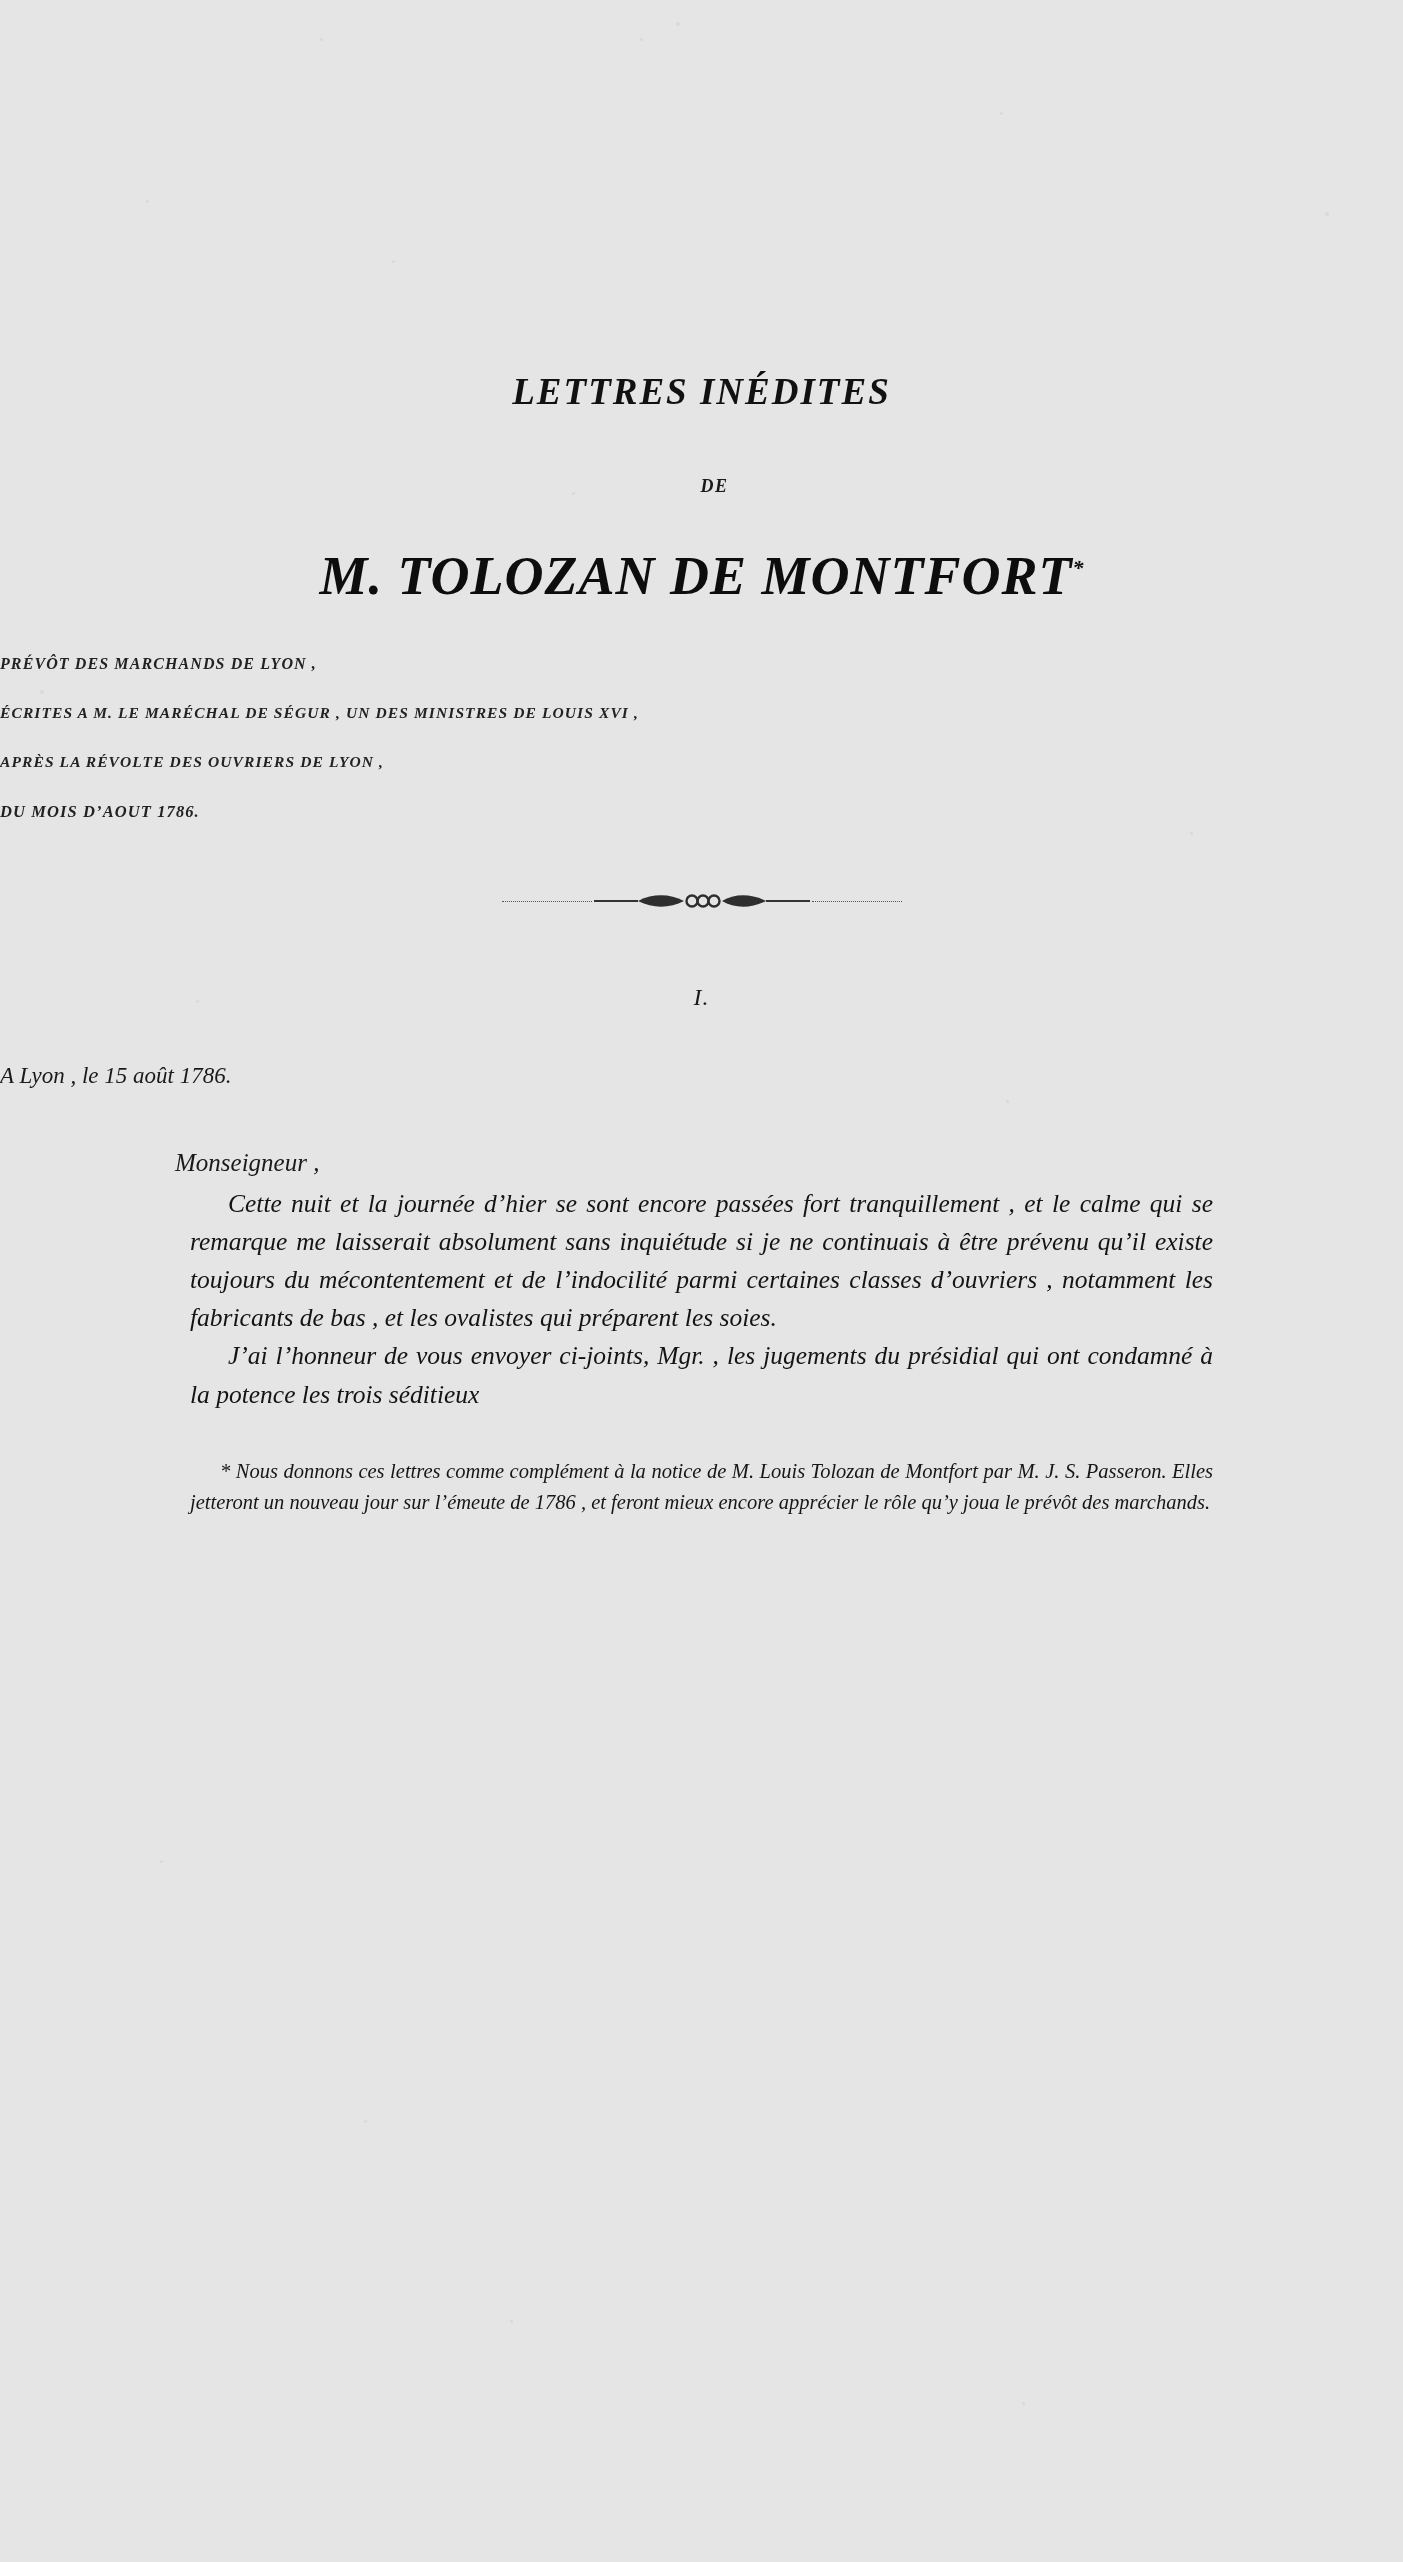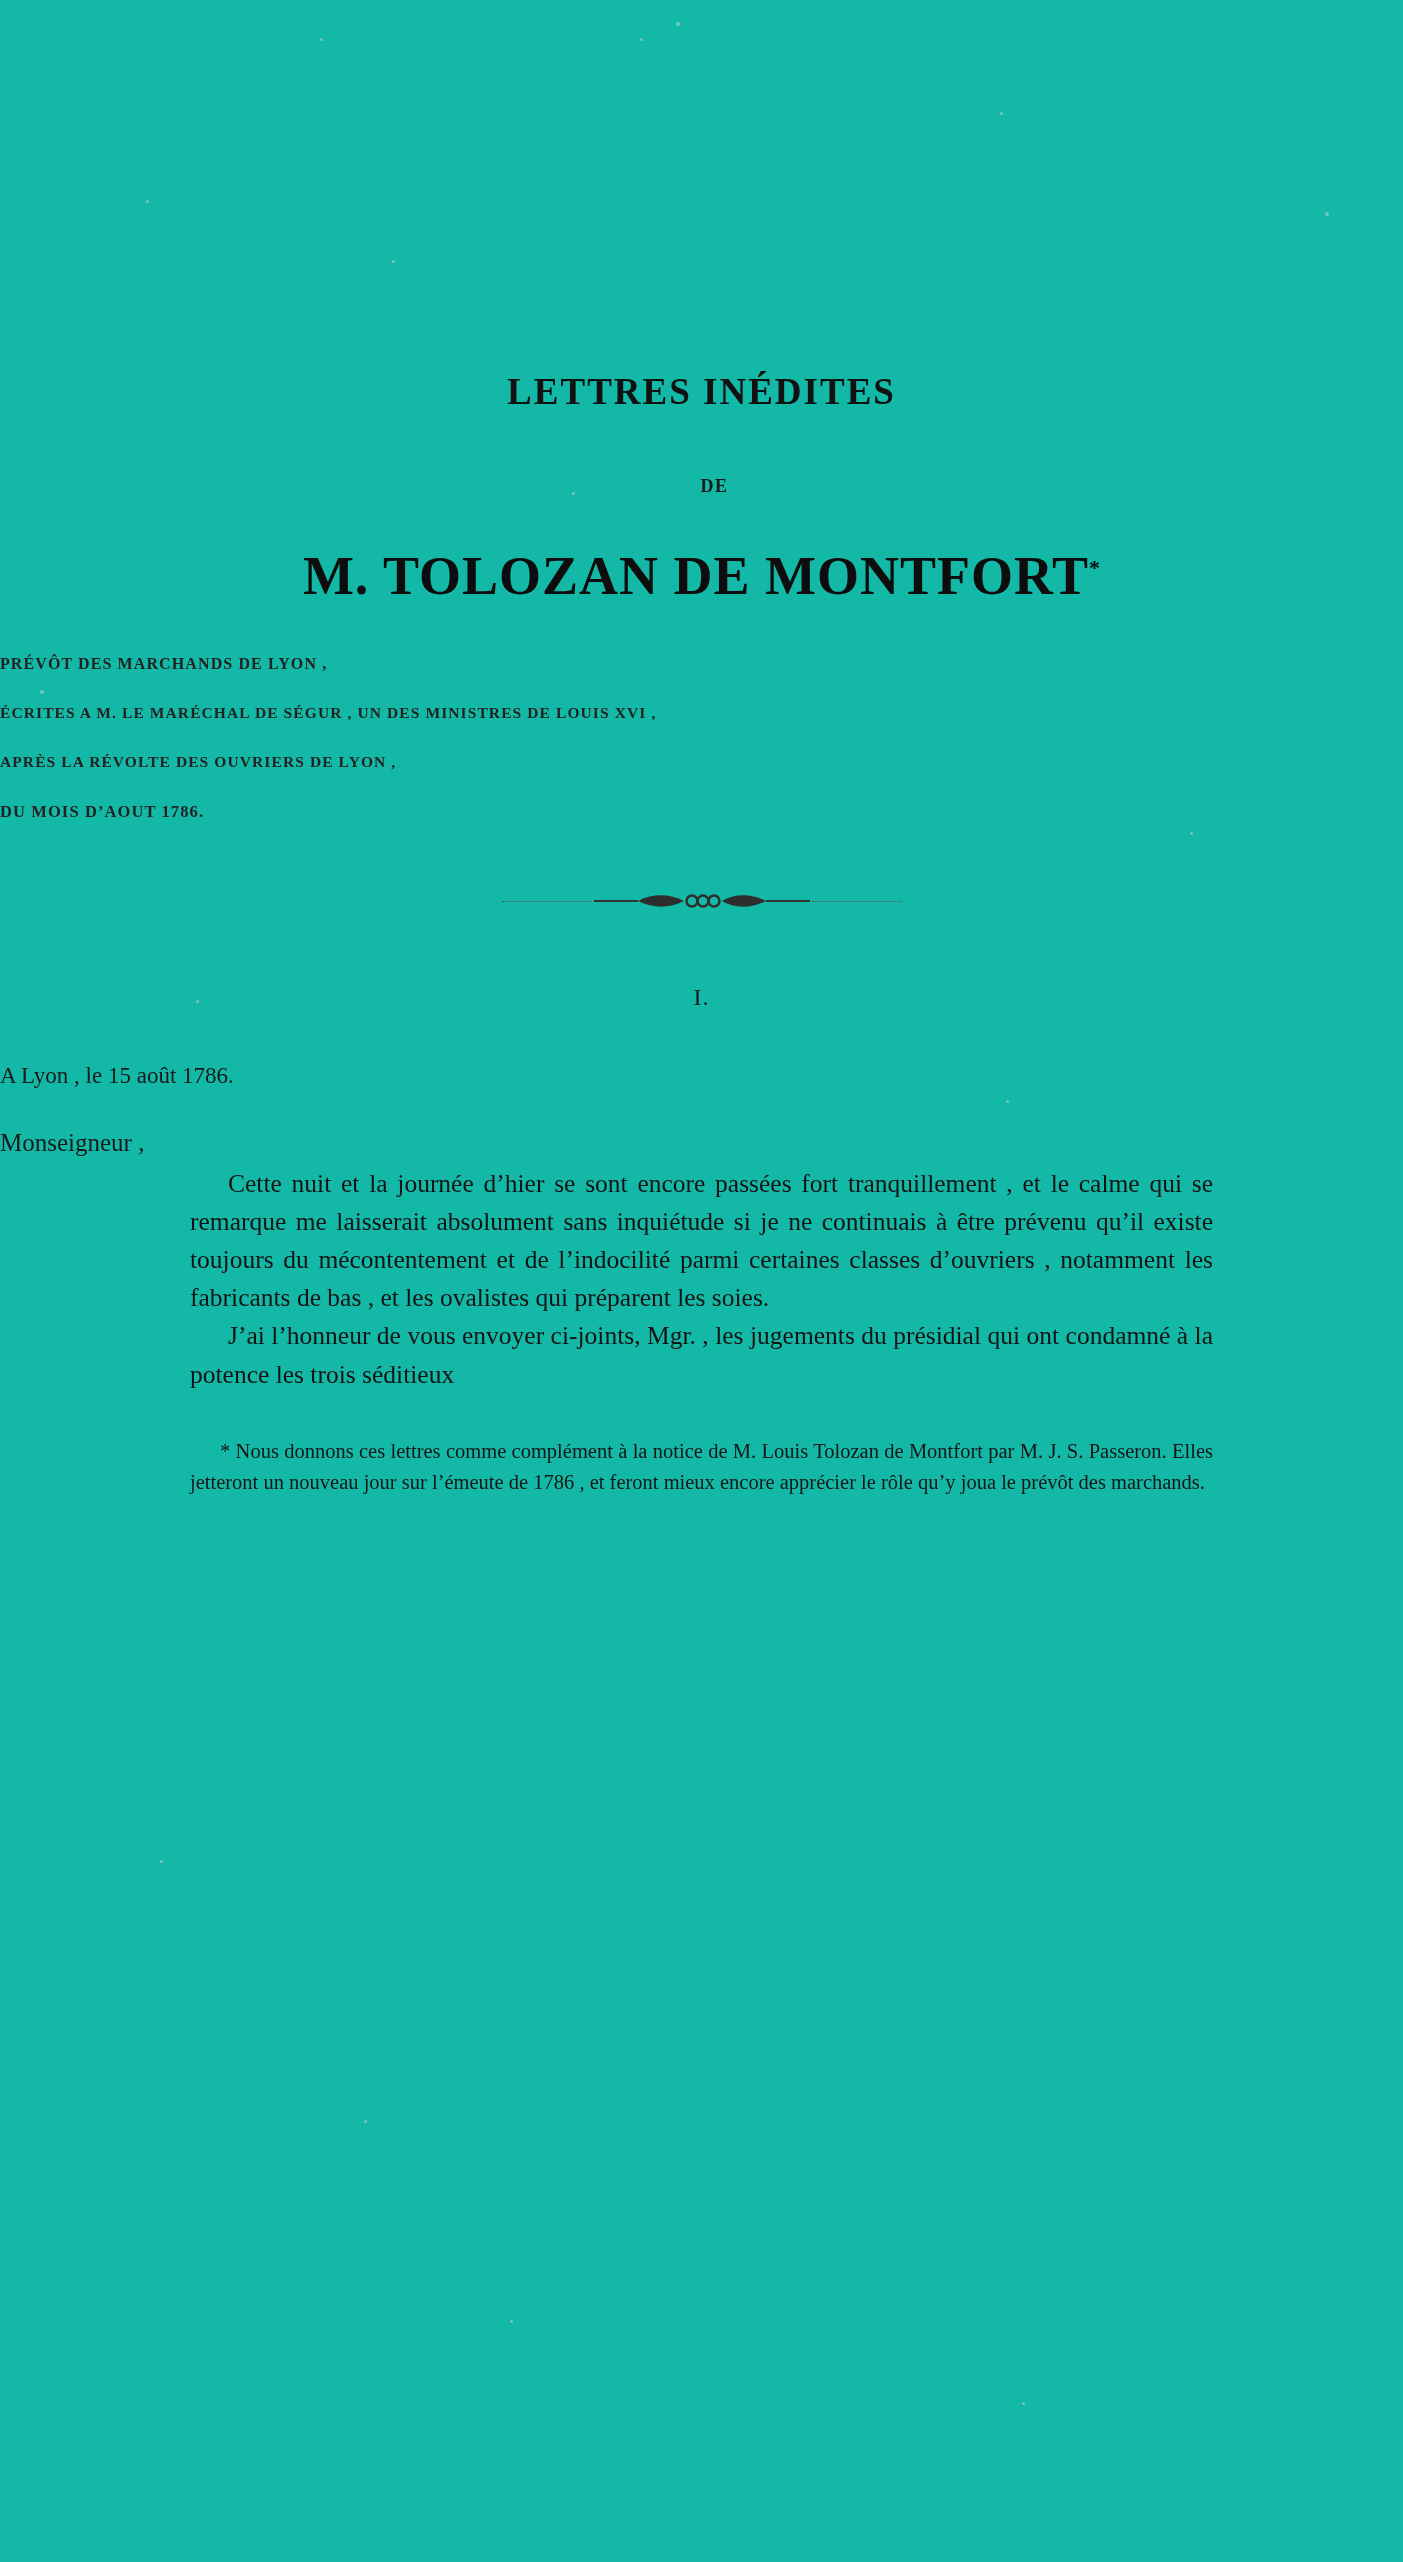--- a/index.html
+++ b/index.html
@@ -11,21 +11,22 @@
     width: 1403px;
     height: 2562px;
     position: relative;
     font-family: "Liberation Serif", serif;
     color: #1a1a1a;
     overflow: hidden;
   }
   .page {
     position: absolute;
     inset: 0;
-    background: #14b8a6;
+    background: #e5e5e5;
+    font-style: italic;
   }
   
   .speckle {
     position: absolute;
     background: #cfcfc8;
     border-radius: 50%;
     opacity: .55;
   }
   .content {
     position: absolute;
@@ -100,21 +101,22 @@
     font-size: 24px;
     margin-top: 72px;
     letter-spacing: 1px;
   }
   .dateline {
     margin-top: 52px;
     padding-right: 238px;
     font-size: 23px;
   }
   .salutation {
-    margin-top: 40px;
+    margin-top: 60px;
+    padding-left: 175px;
     font-size: 25px;
   }
   .body-text {
     margin: 8px auto 0 auto;
     width: 1023px;
     font-size: 25.5px;
     line-height: 1.495;
     text-align: justify;
     text-justify: inter-word;
     color: #141414;

